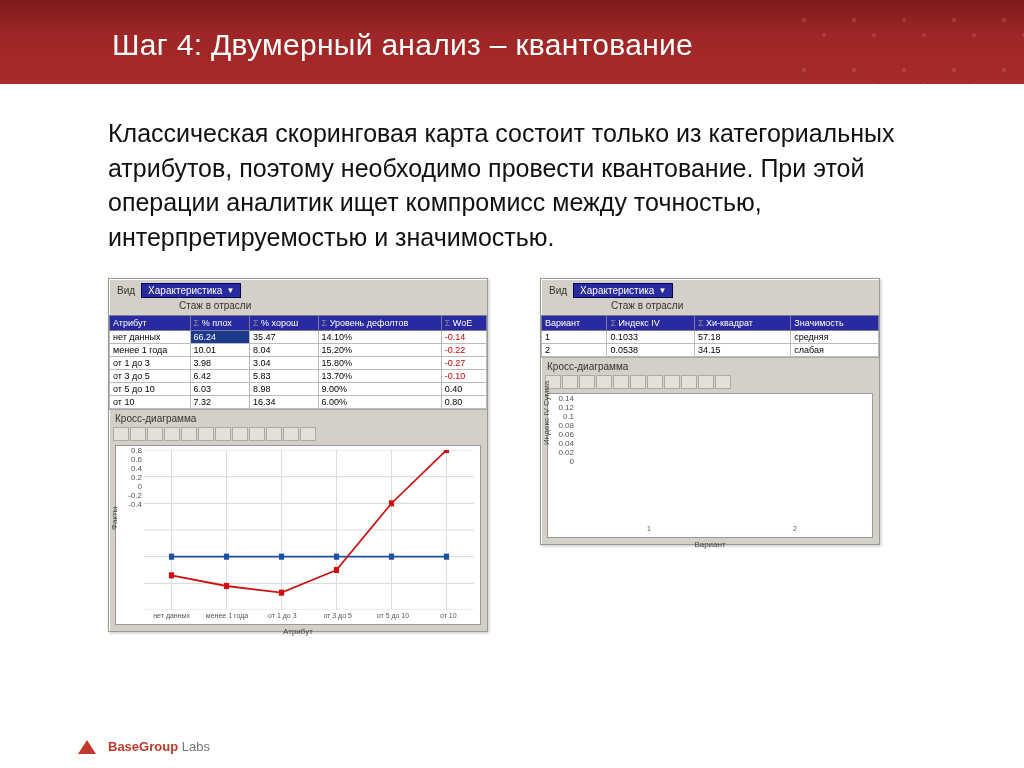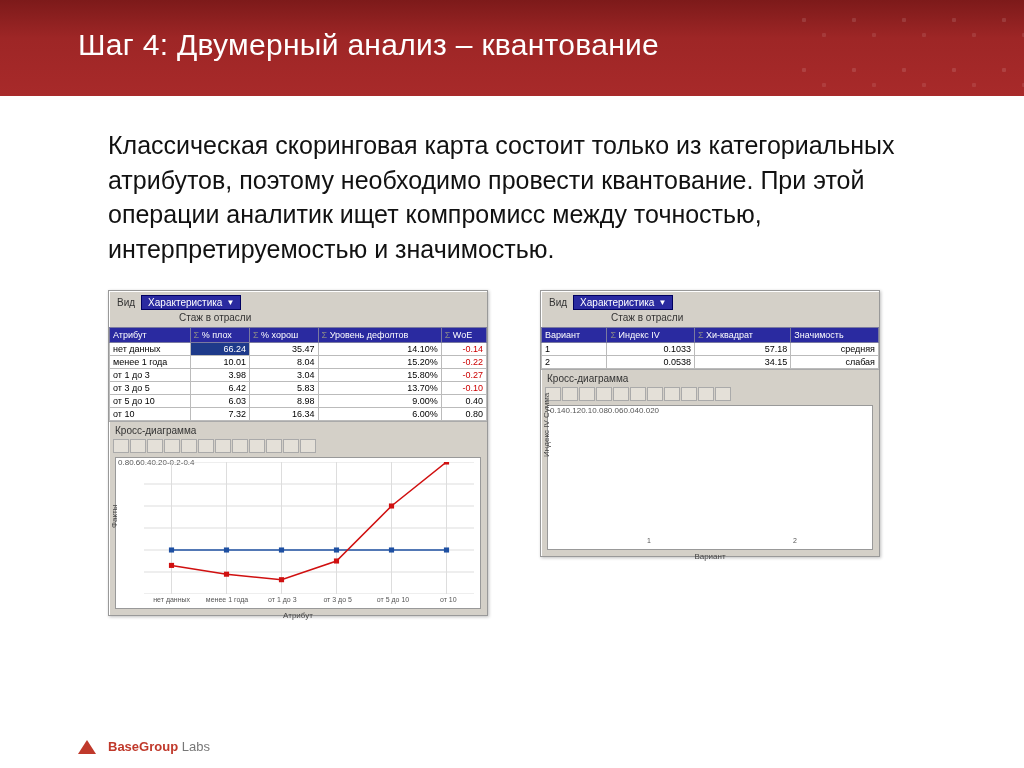--- a/index.html
+++ b/index.html
@@ -1,46 +1,46 @@
 <!DOCTYPE html>
 <html><head>
 <meta charset="utf-8">
 <style>
   * { margin:0; padding:0; box-sizing:border-box; }
   body { width:1024px; height:768px; background:#fff; font-family:Arial,sans-serif; position:relative; overflow:hidden; }
-  .banner { height:96px; background:linear-gradient(180deg,#7d1a1a 0%,#9e2626 40%,#a82a2a 100%); position:relative; padding:28px 0 0 78px; }
+  .banner { height:84px; background:linear-gradient(180deg,#7d1a1a 0%,#9e2626 40%,#a82a2a 100%); position:relative; padding:28px 0 0 112px; }
   .banner::after { content:''; position:absolute; right:0; top:0; width:240px; height:96px; background:
       radial-gradient(circle at 20px 20px,rgba(255,255,255,.15) 2px,transparent 2.5px),
       radial-gradient(circle at 40px 35px,rgba(255,255,255,.12) 2px,transparent 2.5px),
       radial-gradient(circle at 65px 15px,rgba(255,255,255,.13) 2px,transparent 2.5px),
       radial-gradient(circle at 90px 45px,rgba(255,255,255,.14) 2px,transparent 2.5px);
       background-size:50px 50px; opacity:.8; }
   .banner h1 { color:#fff; font-weight:400; font-size:30px; letter-spacing:.3px; }
   .body-text { padding:32px 90px 24px 108px; font-size:25px; line-height:1.38; color:#111; }
   .panels { display:flex; gap:52px; padding:0 0 0 108px; }
   .panel { background:#d4d0c8; border:1px solid #999; box-shadow:1px 1px 0 #fff inset,1px 1px 3px rgba(0,0,0,.25); }
   .panel-left { width:380px; }
   .panel-right { width:340px; }
   .tabbar { display:flex; align-items:center; gap:4px; padding:4px 6px 0 6px; font-size:10px; }
   .tablabel { color:#333; padding:0 2px; }
   .dropdown { background:#2a2aa0; color:#fff; border:1px solid #000060; padding:1px 6px; font-size:10px; display:inline-flex; align-items:center; gap:4px; }
   .dropdown .arrow { font-size:8px; }
   .sub { font-size:10px; color:#333; padding:2px 6px 4px 70px; }
   table { width:100%; border-collapse:collapse; font-size:9px; background:#fff; }
   th { background:#2a2aa0; color:#fff; font-weight:400; padding:2px 3px; border:1px solid #7a7aa0; text-align:left; white-space:nowrap; }
-  td { border:1px solid #bbb; padding:1px 3px; text-align:right; }
+  td { border:1px solid #bbb; padding:1px 3px; }
   td:first-child { text-align:left; }
   .neg { color:#c00; }
   .section-label { font-size:10px; padding:3px 6px 1px; color:#333; border-top:1px solid #aaa; }
   .toolbar { display:flex; gap:1px; padding:2px 4px; font-size:9px; align-items:center; flex-wrap:wrap; }
   .tbtn { width:16px; height:14px; background:#e4e0d8; border:1px solid #aaa; display:inline-block; }
   .chart-box { background:#fff; margin:2px 6px 6px; border:1px solid #999; position:relative; }
-  .chart-left { height:152px; }
+  .chart-left { height:180px; }
   .chart-right { height:145px; }
-  .axis-y { position:absolute; left:2px; top:0; bottom:14px; width:24px; display:flex; flex-direction:row; justify-content:flex-start; font-size:8px; text-align:right; color:#555; }
+  .axis-y { position:absolute; left:2px; top:0; bottom:14px; width:24px; display:flex; flex-direction:column; justify-content:flex-start; font-size:8px; text-align:right; color:#555; }
   .axis-x { position:absolute; left:28px; right:4px; bottom:0; height:12px; display:flex; justify-content:space-between; font-size:7px; color:#555; }
   .plot-area { position:absolute; left:28px; top:4px; right:6px; bottom:14px; }
   .grid line { stroke:#ddd; stroke-width:1; }
   .ylabel { position:absolute; left:-2px; top:50%; transform:rotate(-90deg) translateX(40%); font-size:8px; color:#444; transform-origin:left center; }
   .xlabel { position:absolute; bottom:-2px; left:50%; transform:translateX(-50%); font-size:8px; color:#444; }
   .bar { fill:#ff0000; stroke:#800; }
   .bar-label { font-size:8px; fill:#333; text-anchor:middle; }
   .callout { margin:26px 0 0 -8px; width:356px; border:2px dashed #c22; background:#fff; padding:12px 14px; text-align:center; font-size:18px; color:#333; position:relative; }
   .callout::before, .callout::after { content:''; position:absolute; width:0; height:0; left:130px; }
   .callout::before { top:-22px; border-left:14px solid transparent; border-right:14px solid transparent; border-bottom:22px dashed #c22; }

